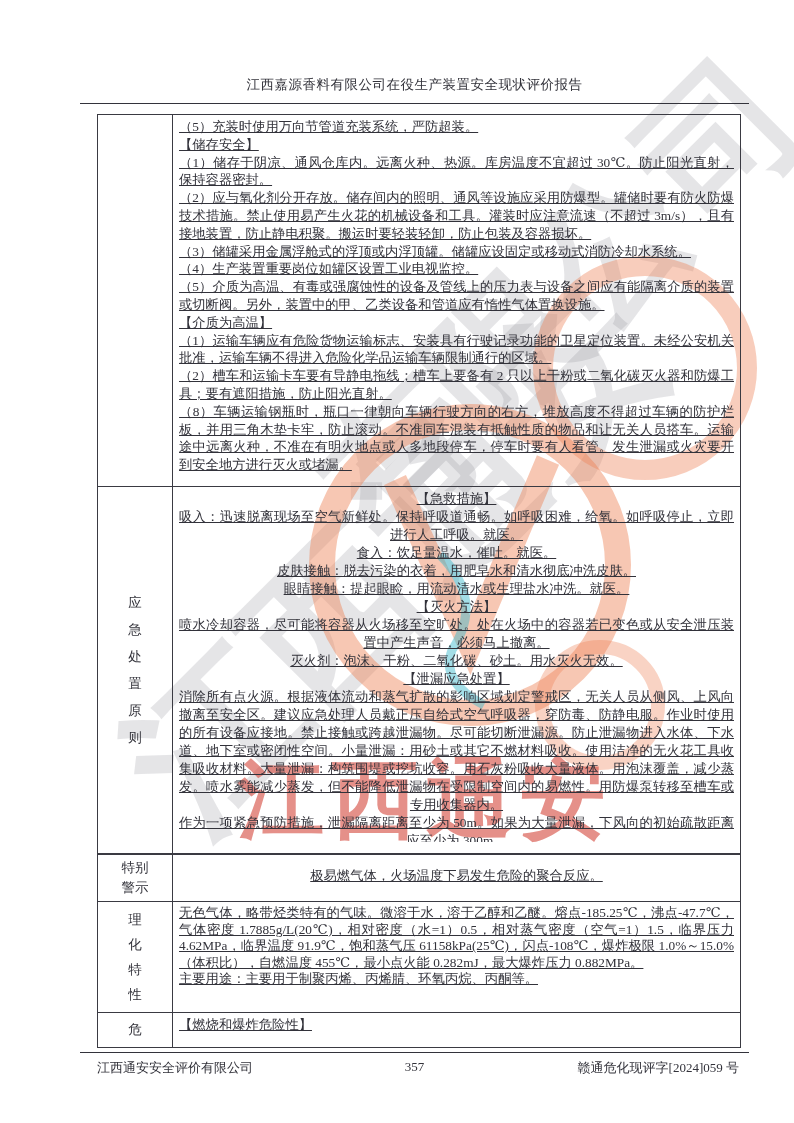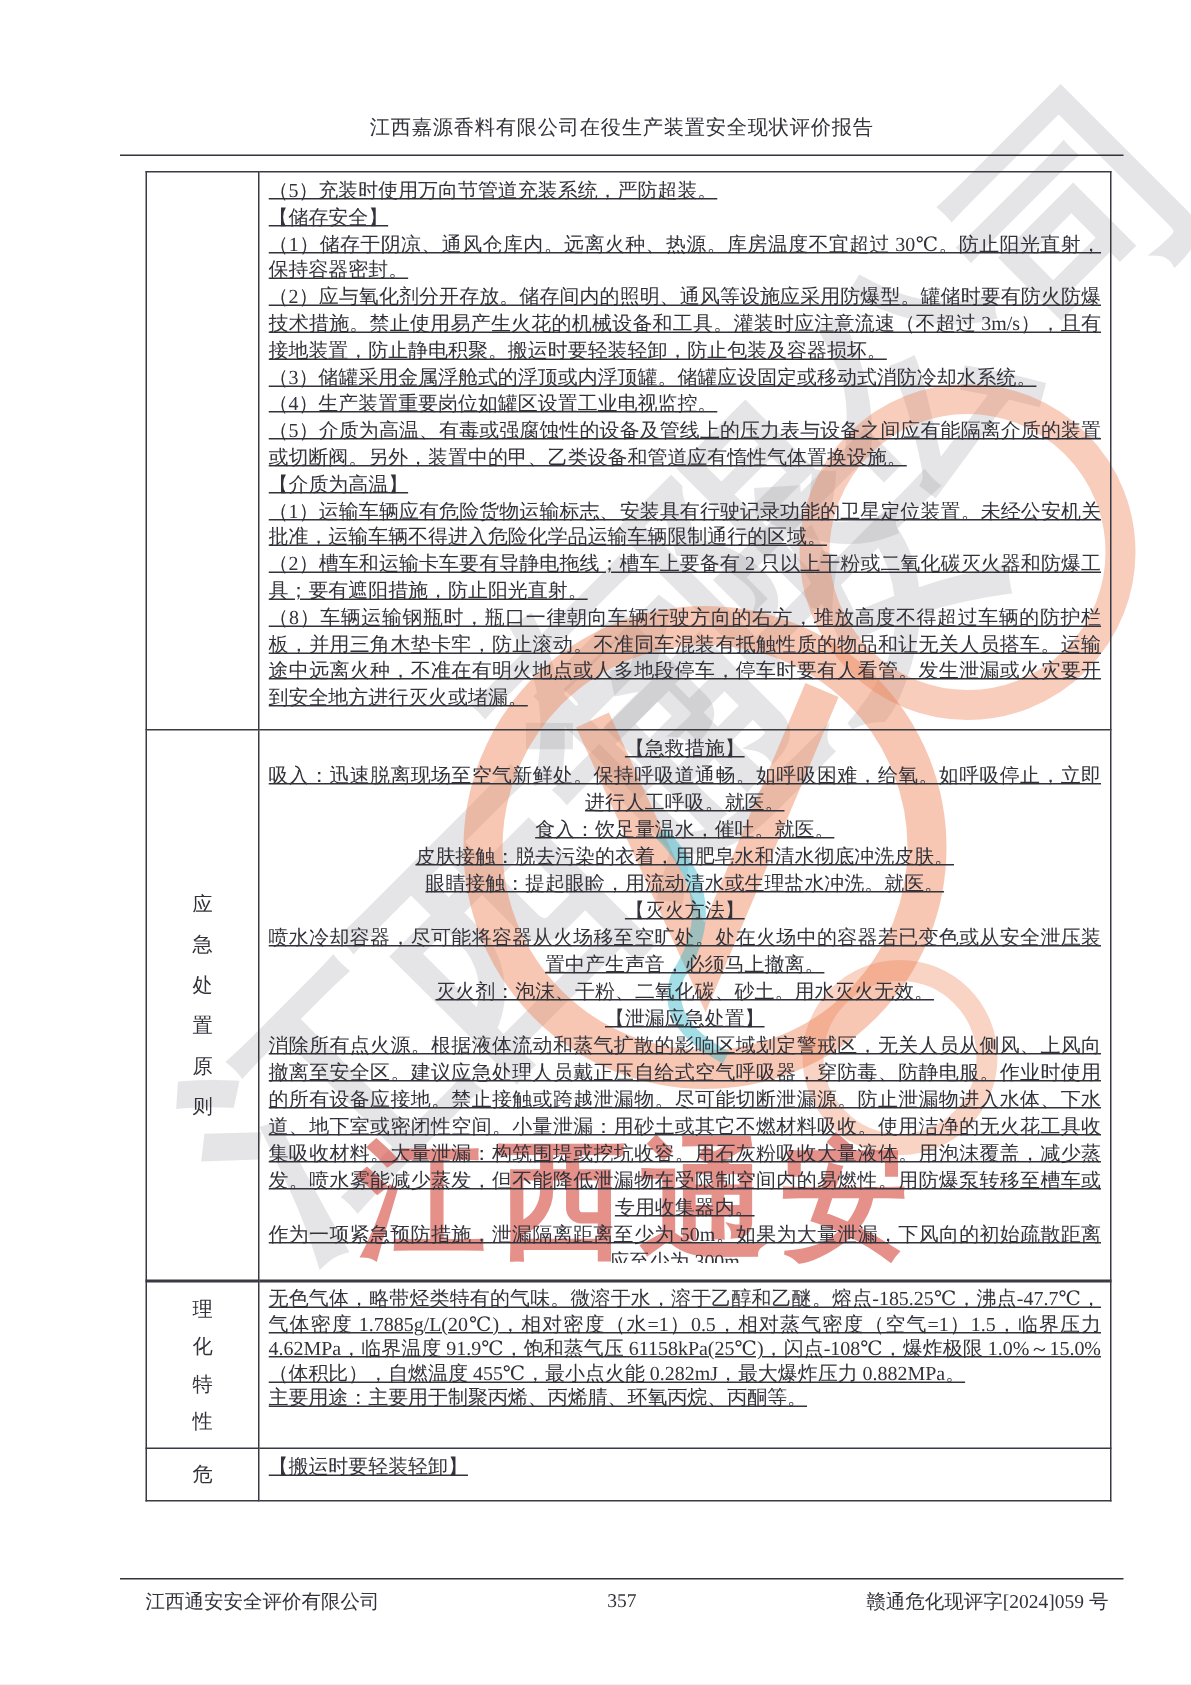--- a/index.html
+++ b/index.html
@@ -148,41 +148,52 @@
     </tbody>
       </table>
 
 
     <table class="t2">
       <colgroup>
           <col class="lab">
           <col>
         </colgroup>
       <tbody>
+          <tr class="r1">
+        <td class="label-cell">
+          <div class="label-box">特别
+警示</div>
+        </td>
+        <td>
+          <div class="cellbox">
+                <p class="para-center">极易燃气体，火场温度下易发生危险的聚合反应。</p>
+              </div>
+        </td>
+      </tr>
       <tr class="r2">
         <td class="label-cell">
           <div class="label-box">理
 化
 特
 性</div>
         </td>
         <td>
           <div class="cellbox">
                 <p class="para-left">无色气体，略带烃类特有的气味。微溶于水，溶于乙醇和乙醚。熔点-185.25℃，沸点-47.7℃，气体密度 1.7885g/L(20℃)，相对密度（水=1）0.5，相对蒸气密度（空气=1）1.5，临界压力 4.62MPa，临界温度 91.9℃，饱和蒸气压 61158kPa(25℃)，闪点-108℃，爆炸极限 1.0%～15.0%（体积比），自燃温度 455℃，最小点火能 0.282mJ，最大爆炸压力 0.882MPa。</p>
                 <p class="para-left">主要用途：主要用于制聚丙烯、丙烯腈、环氧丙烷、丙酮等。</p>
               </div>
         </td>
       </tr>
       <tr class="r3">
         <td class="label-cell">
           <div class="label-box">危</div>
         </td>
         <td>
           <div class="cellbox">
-                <p class="para-left">【搬运时要轻装轻卸】</p>
+                <p class="para-left">【燃烧和爆炸危险性】</p>
               </div>
         </td>
       </tr>
     </tbody>
       </table>
 
   </div>
 
   <div class="footer">
     <div class="footer-row">

